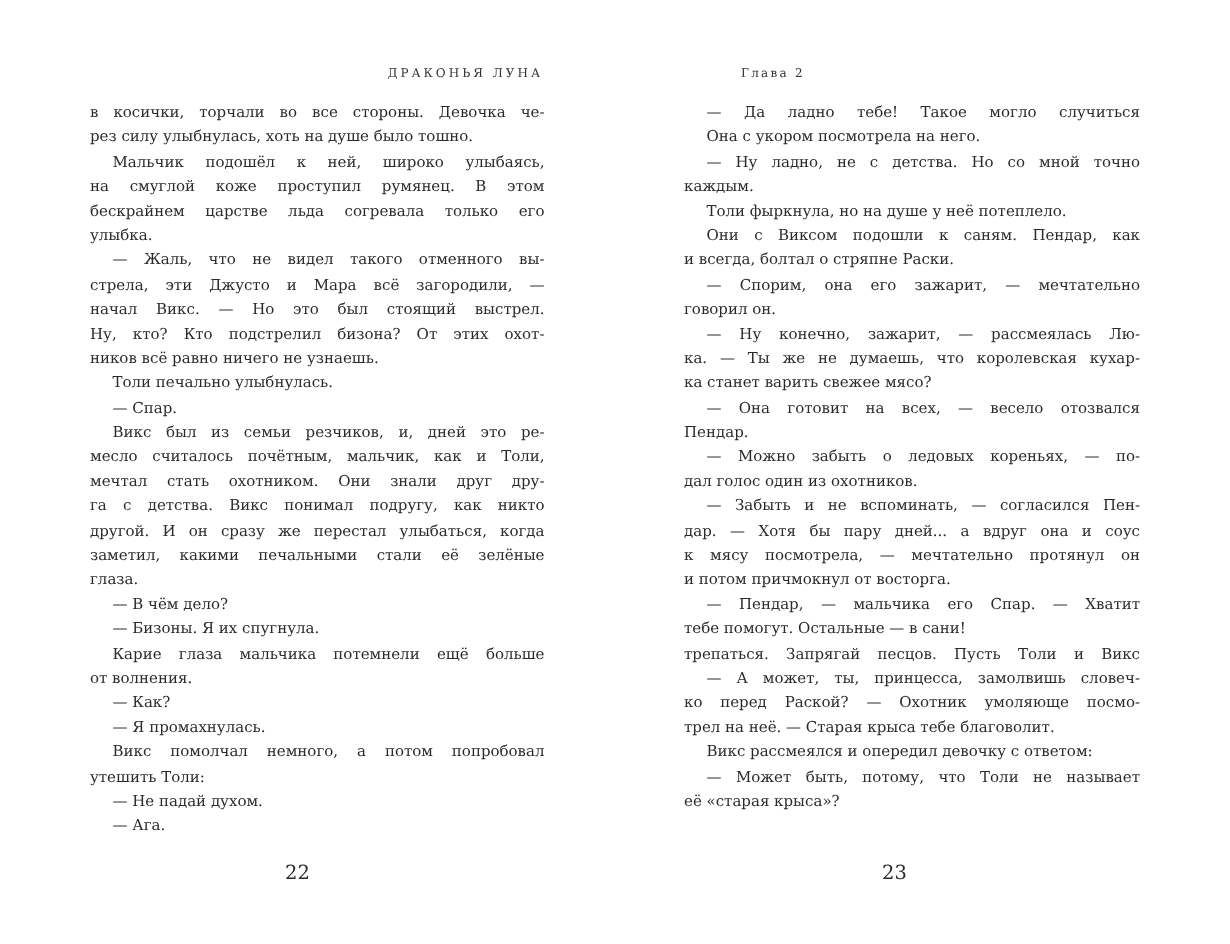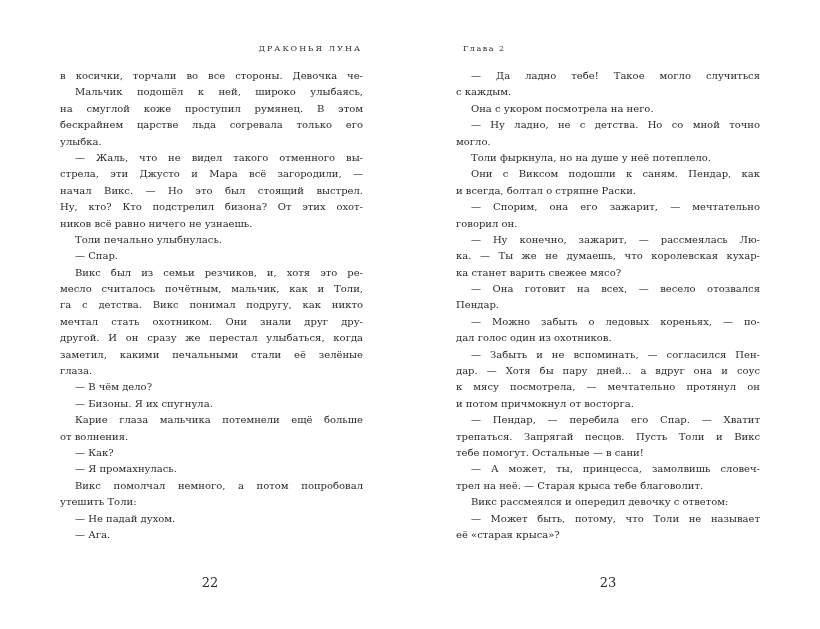--- a/index.html
+++ b/index.html
@@ -2,56 +2,57 @@
 <html><head>
 <meta charset="utf-8">
 <style>
   html, body { margin:0; padding:0; background:#ffffff; }
   body { width:820px; height:629px; position:relative; overflow:hidden;
          font-family:"DejaVu Serif", "Liberation Serif", serif; color:#2a2a2a; }
   .page { position:absolute; top:0; height:629px; }
   .page.left { left:0; width:410px; }
   .page.right { left:410px; width:410px; }
   .running-head { position:absolute; top:44px; font-size:8px; letter-spacing:2px;
-                  color:#333; font-family:"DejaVu Serif", serif; }
+                  color:#333; font-family:"DejaVu Serif", serif;margin-left:31px; }
   .left .running-head { right:48px; }
   .right .running-head { left:53px; letter-spacing:1.5px; }
   .text { position:absolute; top:68px; }
   .left .text { left:60px; width:303px; }
   .right .text { left:46px; width:304px; }
   .line { display:block; height:16.4px; line-height:16.4px; font-size:10px;
           white-space:nowrap; text-align:justify; text-align-last:justify; }
   .line.last { text-align-last:left; }
   .line.indent { text-indent:15px; }
-  .folio { position:absolute; top:575px; font-size:13px; text-align:center; width:40px; }
+  .folio { position:absolute; top:575px; font-size:13px; width:40px; }
   .left .folio { left:190px; }
   .right .folio { left:178px; }
 </style>
 </head>
 <body>
 
 <div class="page left">
   <div class="running-head">ДРАКОНЬЯ ЛУНА</div>
   <div class="text">
       <span class="line">в косички, торчали во все стороны. Девочка че-</span>
+      <span class="line last">рез силу улыбнулась, хоть на душе было тошно.</span>
       <span class="line indent">Мальчик подошёл к ней, широко улыбаясь,</span>
       <span class="line">на смуглой коже проступил румянец. В этом</span>
       <span class="line">бескрайнем царстве льда согревала только его</span>
       <span class="line last">улыбка.</span>
       <span class="line indent">— Жаль, что не видел такого отменного вы-</span>
       <span class="line">стрела, эти Джусто и Мара всё загородили, —</span>
       <span class="line">начал Викс. — Но это был стоящий выстрел.</span>
       <span class="line">Ну, кто? Кто подстрелил бизона? От этих охот-</span>
       <span class="line last">ников всё равно ничего не узнаешь.</span>
       <span class="line indent last">Толи печально улыбнулась.</span>
       <span class="line indent last">— Спар.</span>
-      <span class="line indent">Викс был из семьи резчиков, и, хотя это ре-</span>
+      <span class="line indent">Викс был из семьи резчиков, и, дней это ре-</span>
       <span class="line">месло считалось почётным, мальчик, как и Толи,</span>
+      <span class="line">мечтал стать охотником. Они знали друг дру-</span>
       <span class="line">га с детства. Викс понимал подругу, как никто</span>
-      <span class="line">мечтал стать охотником. Они знали друг дру-</span>
       <span class="line">другой. И он сразу же перестал улыбаться, когда</span>
       <span class="line">заметил, какими печальными стали её зелёные</span>
       <span class="line last">глаза.</span>
       <span class="line indent last">— В чём дело?</span>
       <span class="line indent last">— Бизоны. Я их спугнула.</span>
       <span class="line indent">Карие глаза мальчика потемнели ещё больше</span>
       <span class="line last">от волнения.</span>
       <span class="line indent last">— Как?</span>
       <span class="line indent last">— Я промахнулась.</span>
       <span class="line indent">Викс помолчал немного, а потом попробовал</span>
@@ -59,43 +60,43 @@
       <span class="line indent last">— Не падай духом.</span>
       <span class="line indent last">— Ага.</span>
     </div>
   <div class="folio">22</div>
 </div>
 
 <div class="page right">
   <div class="running-head">Глава 2</div>
   <div class="text">
       <span class="line indent">— Да ладно тебе! Такое могло случиться</span>
-      <span class="line last">с каждым.</span>
       <span class="line indent last">Она с укором посмотрела на него.</span>
       <span class="line indent">— Ну ладно, не с детства. Но со мной точно</span>
-      <span class="line last">могло.</span>
+      <span class="line last">каждым.</span>
       <span class="line indent last">Толи фыркнула, но на душе у неё потеплело.</span>
       <span class="line indent">Они с Виксом подошли к саням. Пендар, как</span>
       <span class="line last">и всегда, болтал о стряпне Раски.</span>
       <span class="line indent">— Спорим, она его зажарит, — мечтательно</span>
       <span class="line last">говорил он.</span>
       <span class="line indent">— Ну конечно, зажарит, — рассмеялась Лю-</span>
       <span class="line">ка. — Ты же не думаешь, что королевская кухар-</span>
       <span class="line last">ка станет варить свежее мясо?</span>
       <span class="line indent">— Она готовит на всех, — весело отозвался</span>
       <span class="line last">Пендар.</span>
       <span class="line indent">— Можно забыть о ледовых кореньях, — по-</span>
       <span class="line last">дал голос один из охотников.</span>
       <span class="line indent">— Забыть и не вспоминать, — согласился Пен-</span>
       <span class="line">дар. — Хотя бы пару дней... а вдруг она и соус</span>
       <span class="line">к мясу посмотрела, — мечтательно протянул он</span>
       <span class="line last">и потом причмокнул от восторга.</span>
-      <span class="line indent">— Пендар, — перебила его Спар. — Хватит</span>
+      <span class="line indent">— Пендар, — мальчика его Спар. — Хватит</span>
+      <span class="line last">тебе помогут. Остальные — в сани!</span>
       <span class="line">трепаться. Запрягай песцов. Пусть Толи и Викс</span>
-      <span class="line last">тебе помогут. Остальные — в сани!</span>
       <span class="line indent">— А может, ты, принцесса, замолвишь словеч-</span>
+      <span class="line">ко перед Раской? — Охотник умоляюще посмо-</span>
       <span class="line last">трел на неё. — Старая крыса тебе благоволит.</span>
       <span class="line indent last">Викс рассмеялся и опередил девочку с ответом:</span>
       <span class="line indent">— Может быть, потому, что Толи не называет</span>
       <span class="line last">её «старая крыса»?</span>
     </div>
   <div class="folio">23</div>
 </div>
 
 </body></html>

